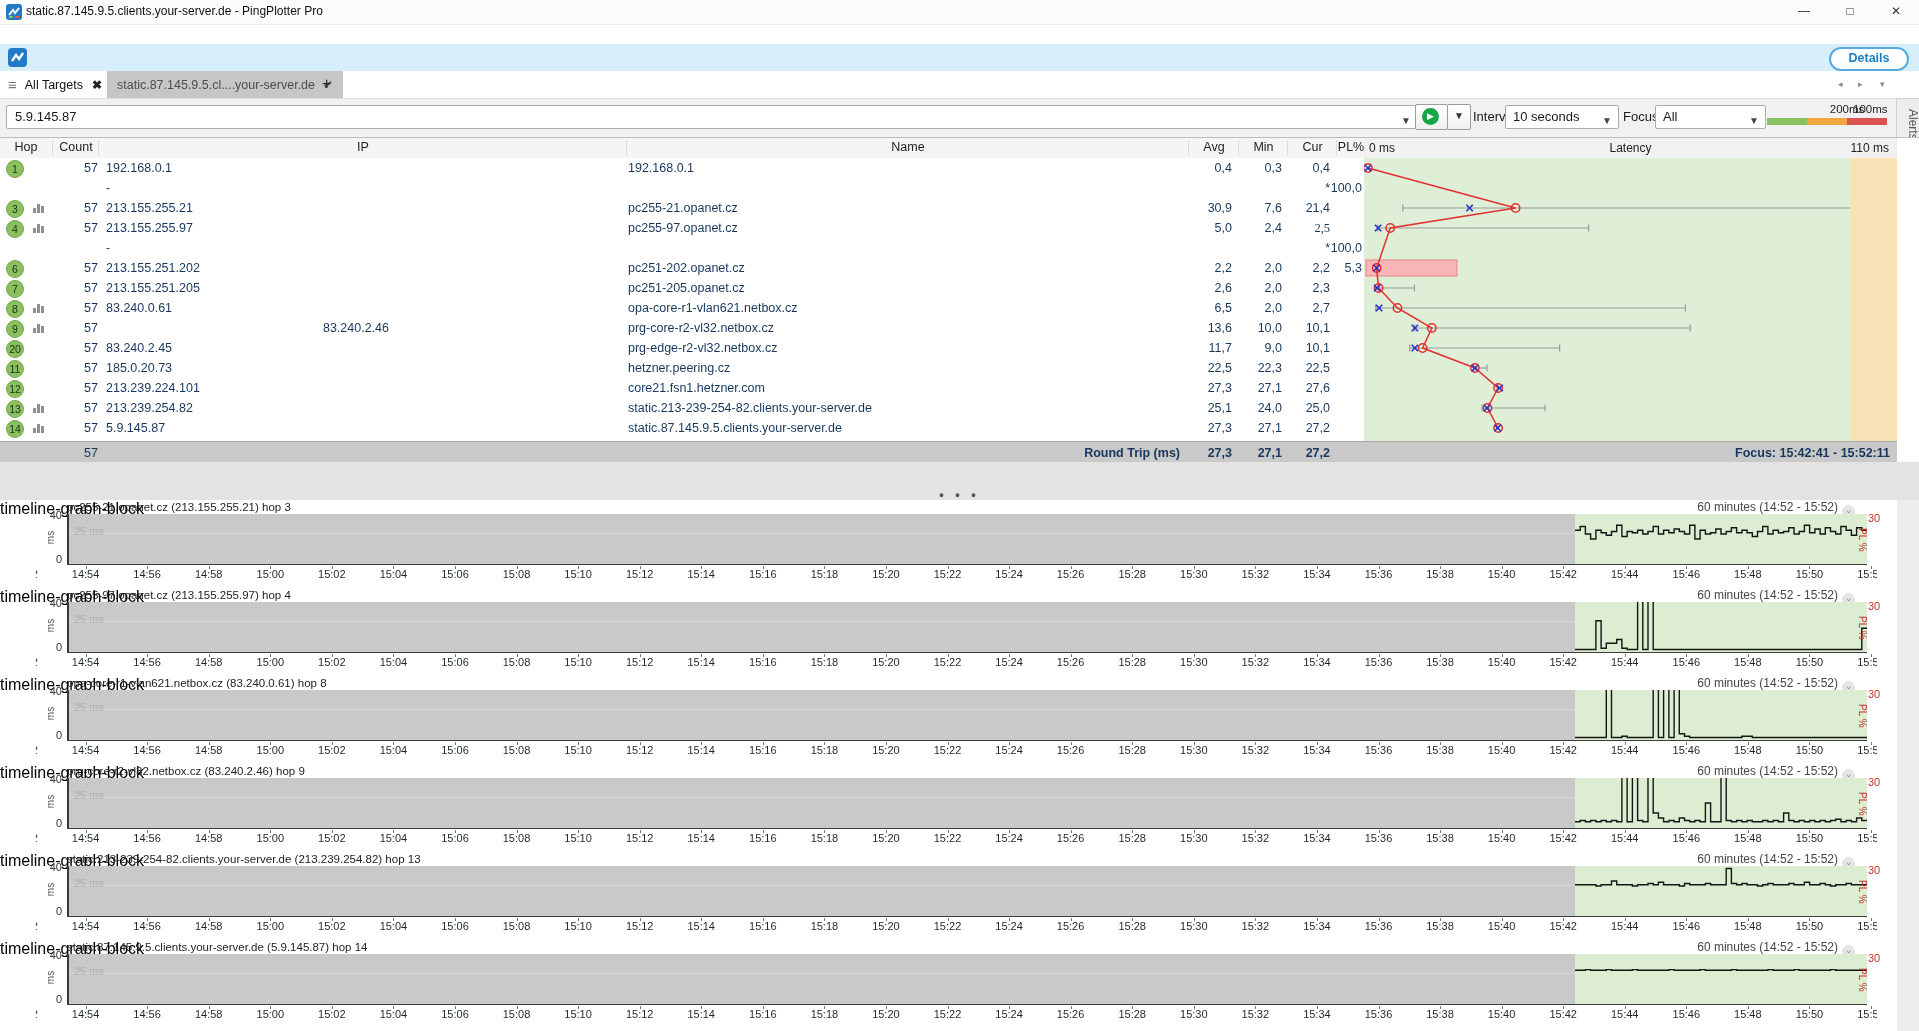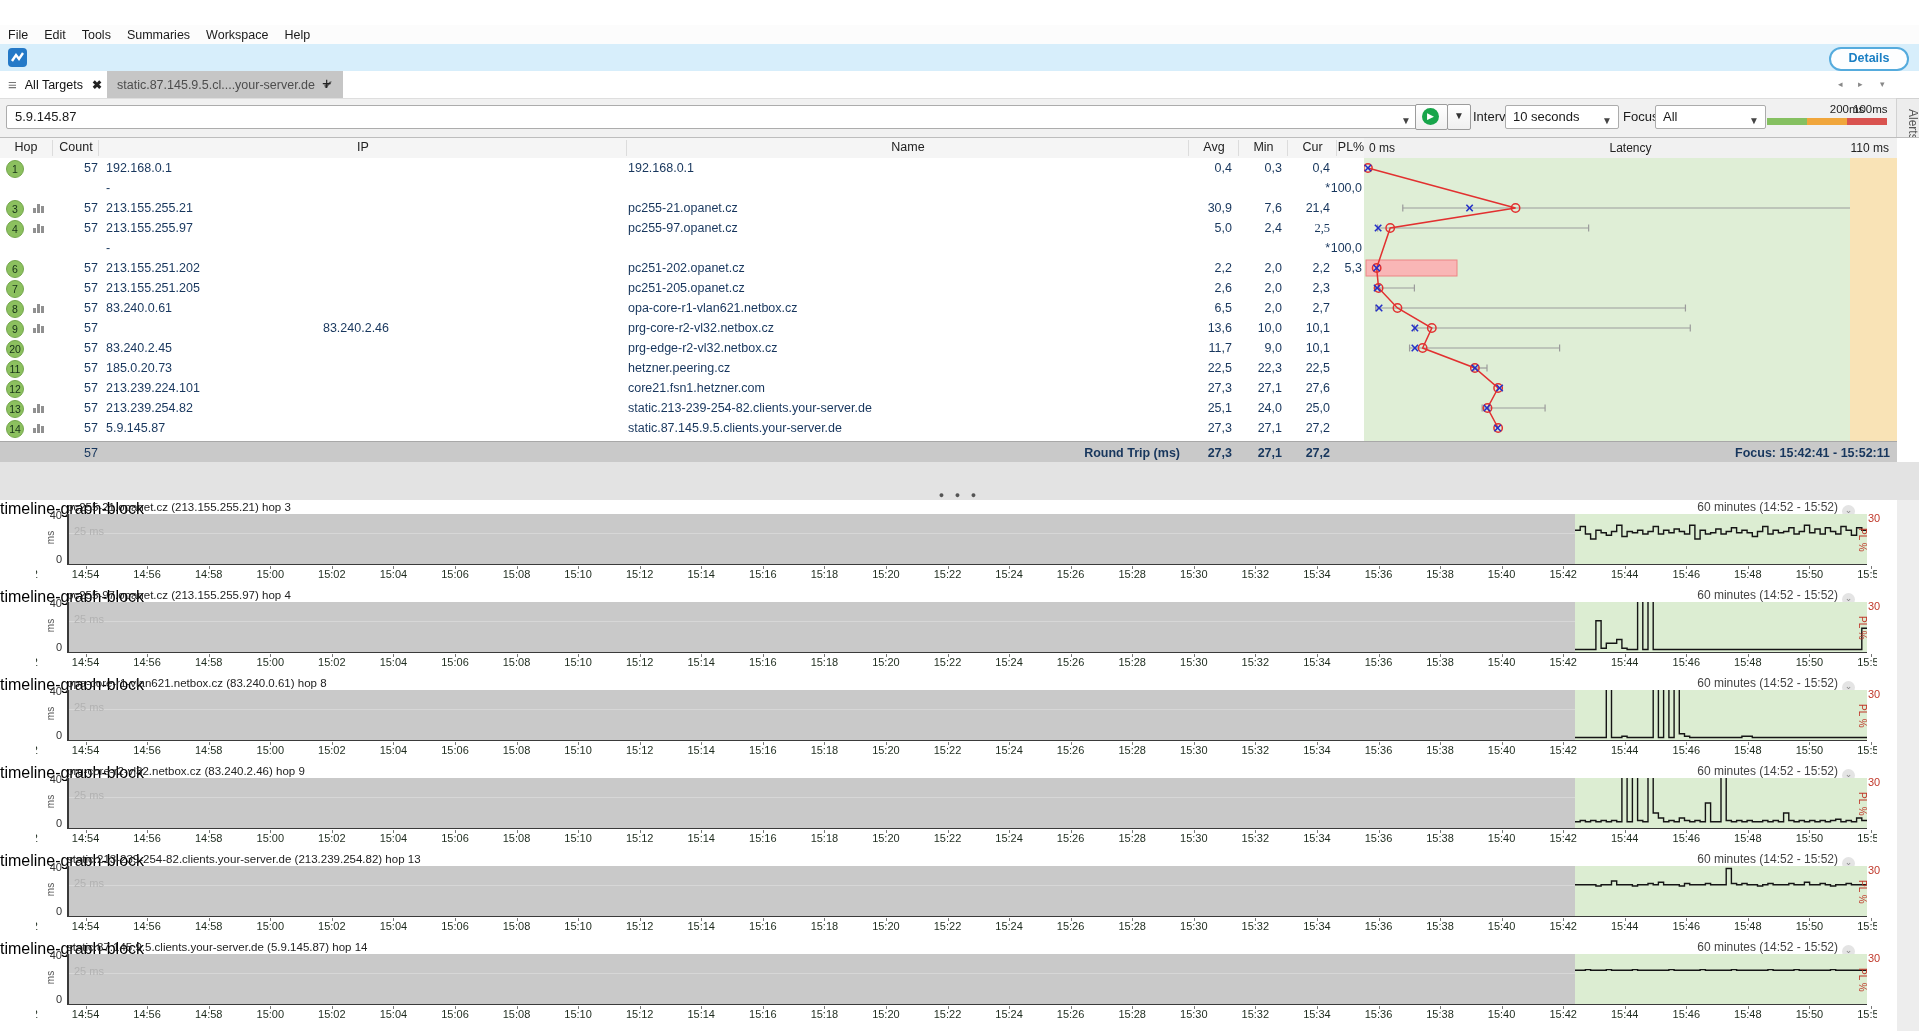--- a/index.html
+++ b/index.html
@@ -85,22 +85,33 @@
   .g-30{position:absolute;left:1868px;font-size:11px;color:#c0392b;}
   .g-pl{position:absolute;left:1868px;font-size:10px;color:#c0392b;transform:rotate(90deg);transform-origin:left top;}
   .right-strip{left:1897px;top:137px;width:22px;height:894px;background:#ededed;}
   svg{display:block;}
 </style>
 </head>
 <body>
 
 <div id="app">
 
-
-  <div class="abs menubar" id="menubar"><span class="menu-item">File</span><span class="menu-item">Edit</span><span class="menu-item">Tools</span><span class="menu-item">Summaries</span><span class="menu-item">Workspace</span><span class="menu-item">Help</span></div>
+  <div class="abs titlebar">
+    <svg class="abs" style="left:6px;top:4px" width="16" height="16">
+      <rect x="0" y="0" width="16" height="16" rx="3" fill="#2479c7"></rect>
+      <polyline points="3,11 7,6 9,9 13,4" stroke="#ffffff" stroke-width="2" fill="none"></polyline>
+      <rect x="3" y="12" width="4" height="2" fill="#7ec850"></rect>
+        <rect x="9" y="12" width="4" height="2" fill="#e05c4f"></rect>
+    </svg>
+    <span class="abs title-text">static.87.145.9.5.clients.your-server.de - PingPlotter Pro</span>
+    <span class="abs winbtn" style="right:92px">—</span>
+    <span class="abs winbtn" style="right:46px">□</span>
+    <span class="abs winbtn" style="right:0">✕</span>
+  </div>
+
 
   <div class="abs banner">
     <svg class="abs" style="left:8px;top:4px" width="19" height="19">
       <rect x="0" y="0" width="19" height="19" rx="4" fill="#2479c7"></rect>
       <polyline points="4,13 8,7 11,11 15,5" stroke="#ffffff" stroke-width="2.4" fill="none"></polyline>
     </svg>
     <div class="abs details-btn">Details</div>
   </div>
 
   <div class="abs tabbar">

